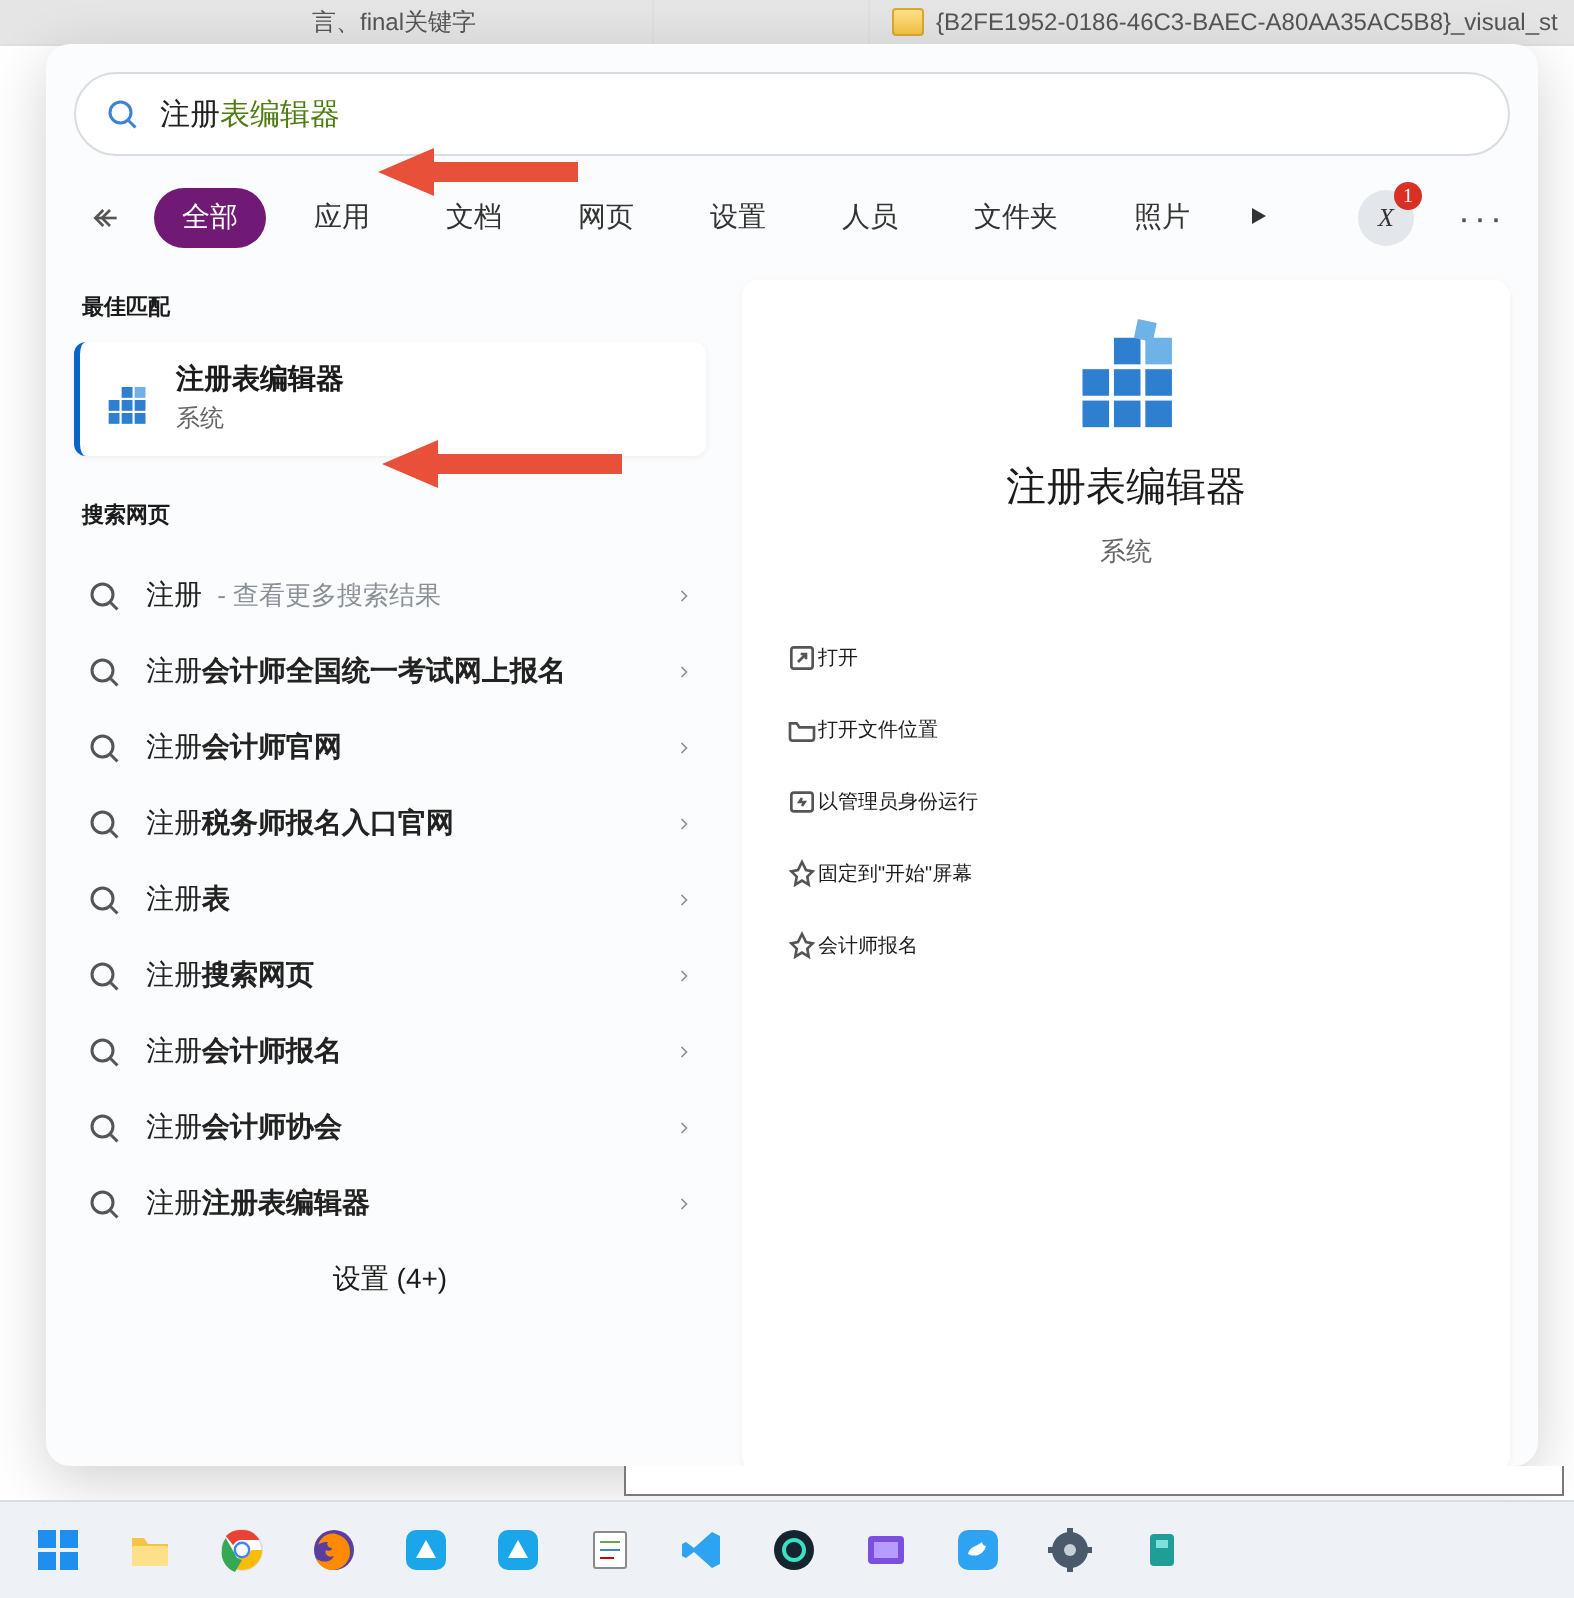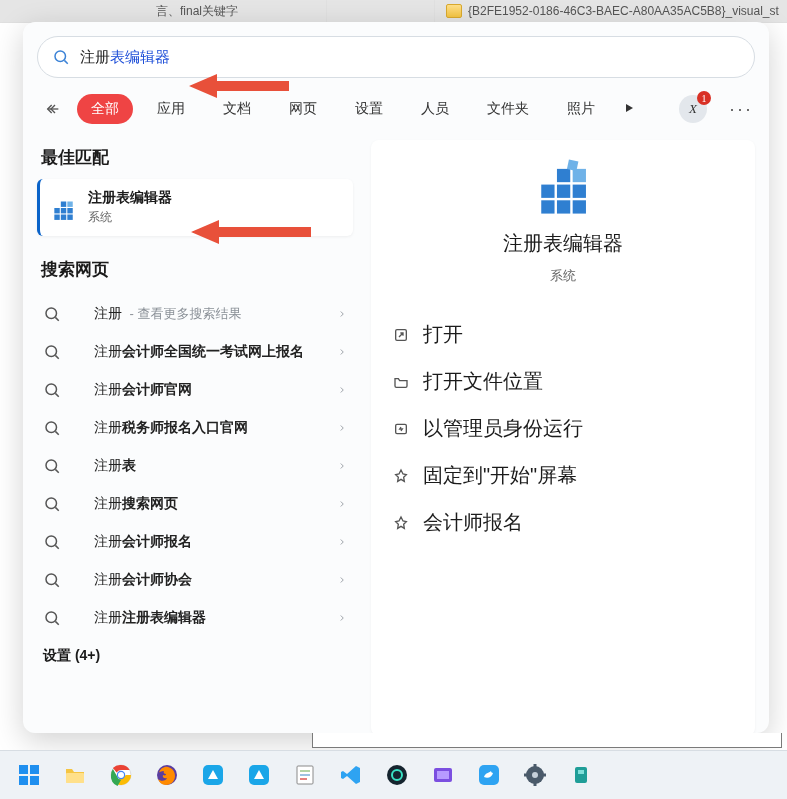--- a/index.html
+++ b/index.html
@@ -9,54 +9,54 @@
   .top-sliver .cell{position:absolute;top:0;height:22px;display:flex;align-items:center;font-size:12px;color:#555;}
   .top-cell-1{left:148px;width:170px;border-right:1px solid #e0e0e0;padding-left:8px;}
   .top-cell-2{left:324px;width:110px;border-right:1px solid #e0e0e0;}
   .top-cell-3{left:440px;width:347px;padding-left:6px;display:flex;align-items:center;gap:6px;}
   .folder-ico{width:14px;height:12px;background:linear-gradient(#ffe08a,#f5c542);border:1px solid #d9a92e;border-radius:2px;}
   
   .panel{position:absolute;left:23px;top:22px;width:746px;height:711px;background:#fbfcfd;border-radius:12px;box-shadow:0 8px 30px rgba(0,0,0,.18);padding:14px 14px 0 14px;box-sizing:border-box;}
   .searchbar{height:40px;border:1px solid #d7dde3;border-radius:22px;display:flex;align-items:center;padding:0 14px;background:#fff;}
   .search-glyph{width:18px;height:18px;margin-right:10px;color:#3b82d6;flex:none;}
   .search-text{font-size:15px;color:#222;}
-  .search-text .ghost{color:#1d4ed8;}
+  .search-text .ghost{color:#4d7c0f;}
   .tabrow{display:flex;align-items:center;gap:10px;margin-top:16px;padding:0 2px;}
   .nav-back{width:28px;height:28px;display:flex;align-items:center;justify-content:center;color:#555;}
   .tab{padding:6px 14px;border-radius:18px;font-size:14px;color:#333;cursor:pointer;}
-  .tab.active{background:#ef4444;color:#fff;font-weight:500;}
+  .tab.active{background:#701a75;color:#fff;font-weight:500;}
   .play-ico{margin-left:4px;color:#333;}
   .spacer{flex:1;}
   .avatar{position:relative;width:28px;height:28px;border-radius:50%;background:#e3e7ec;display:flex;align-items:center;justify-content:center;font-size:13px;font-style:italic;font-family:Georgia,serif;color:#333;}
   .avatar .badge{position:absolute;top:-4px;right:-4px;width:14px;height:14px;border-radius:50%;background:#d93025;color:#fff;font-size:10px;display:flex;align-items:center;justify-content:center;font-style:normal;}
   .kebab{margin-left:12px;color:#555;font-size:18px;letter-spacing:2px;}
   .body{display:flex;margin-top:16px;height:596px;}
   .left{width:316px;display:flex;flex-direction:column;}
-  .section-h{font-size:17px;font-weight:600;padding:6px 4px 10px 4px;}
+  .section-h{font-size:11px;font-weight:600;padding:6px 4px 10px 4px;}
   .best-item{display:flex;align-items:center;gap:12px;padding:10px 10px;border-radius:6px;background:#fff;box-shadow:0 1px 3px rgba(0,0,0,.06);border-left:3px solid #0a63c9;}
   .best-item .txt .t{font-size:14px;font-weight:600;}
   .best-item .txt .s{font-size:12px;color:#666;margin-top:2px;}
   .reg-ico{width:26px;height:26px;flex:none;}
   .reg-ico svg{width:26px;height:26px;}
   .web-list{margin-top:4px;}
-  .row{display:flex;align-items:center;padding:10px 6px;cursor:pointer;border-radius:4px;gap:21px;}
+  .row{display:flex;align-items:center;padding:10px 6px;cursor:pointer;border-radius:4px;}
   .row .mg{width:18px;height:18px;color:#555;margin-right:12px;flex:none;}
   .row .label{flex:1;font-size:14px;color:#222;}
   .row .label .bold{font-weight:600;}
   .row .hint{color:#8a9097;font-size:13px;margin-left:4px;}
   .row .chev{color:#8a9097;}
-  .settings-more{padding:10px 6px;font-size:14px;font-weight:700;}
+  .settings-more{padding:10px 6px;font-size:14px;font-weight:400;text-align:center;}
   
   .right{flex:1;margin-left:18px;background:#fff;border-radius:8px;box-shadow:0 1px 3px rgba(0,0,0,.05);padding:18px 16px;box-sizing:border-box;display:flex;flex-direction:column;align-items:stretch;}
   .hero{display:flex;flex-direction:columns;align-items:center;flex-direction:column;gap:10px;margin-bottom:22px;}
   .hero-title{font-size:20px;font-weight:400;margin-top:4px;}
   .hero-sub{font-size:13px;color:#666;}
   .big-icon{width:58px;height:58px;}
   .actions{display:flex;flex-direction:column;gap:4px;margin-top:6px;}
-  .act{display:flex;align-items:center;gap:14px;padding:8px 6px;border-radius:4px;cursor:pointer;font-size:20px;}
+  .act{display:flex;align-items:center;padding:8px 6px;border-radius:4px;cursor:pointer;font-size:10px;}
   .act svg{width:16px;height:16px;color:#555;flex:none;}
   
   .arrow{position:absolute;pointer-events:none;}
   .arrow1{left:166px;top:50px;width:100px;height:28px;}
   .arrow2{left:168px;top:196px;width:120px;height:28px;}
   
   .taskbar{position:absolute;left:0;bottom:0;width:787px;height:48px;background:#eef2f6;border-top:1px solid #d7dde3;display:flex;align-items:center;padding-left:10px;gap:8px;}
   .tb{width:38px;height:38px;border-radius:6px;display:flex;align-items:center;justify-content:center;}
   .tb svg{width:24px;height:24px;}
   .thin-border{position:absolute;left:312px;top:733px;width:468px;height:14px;border:1px solid #7a7a7a;border-top:none;background:#fff;}

